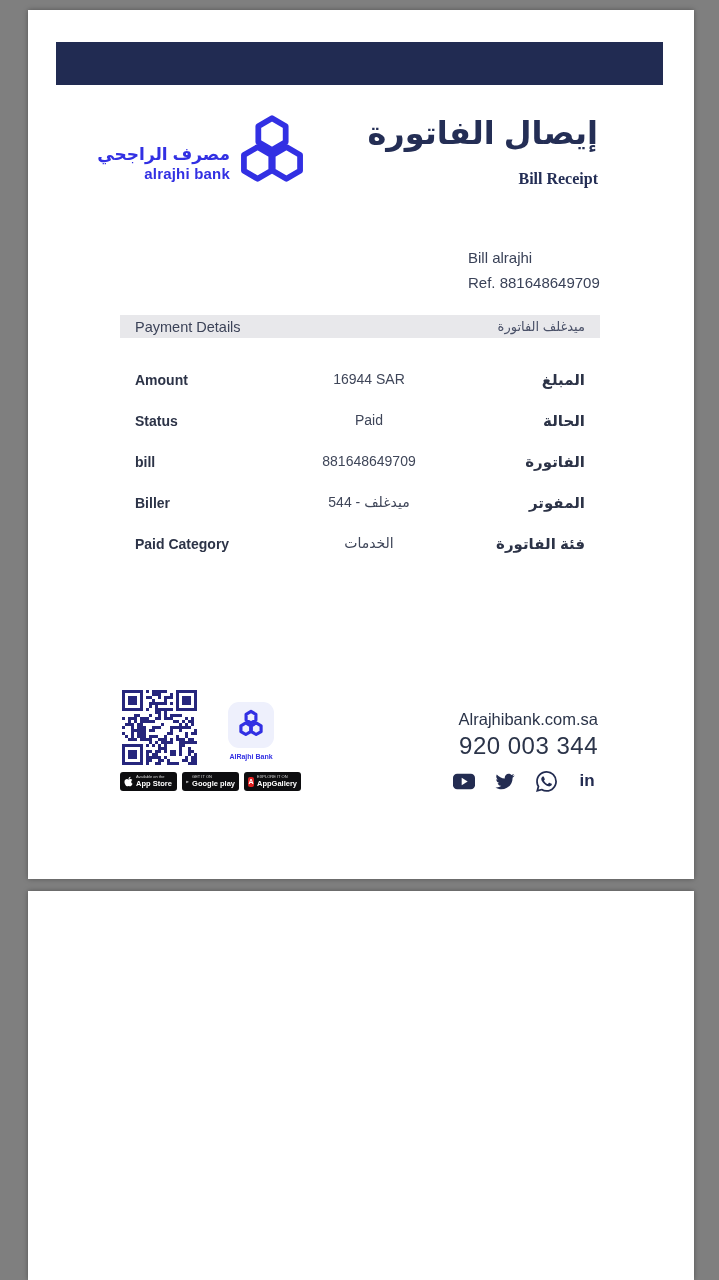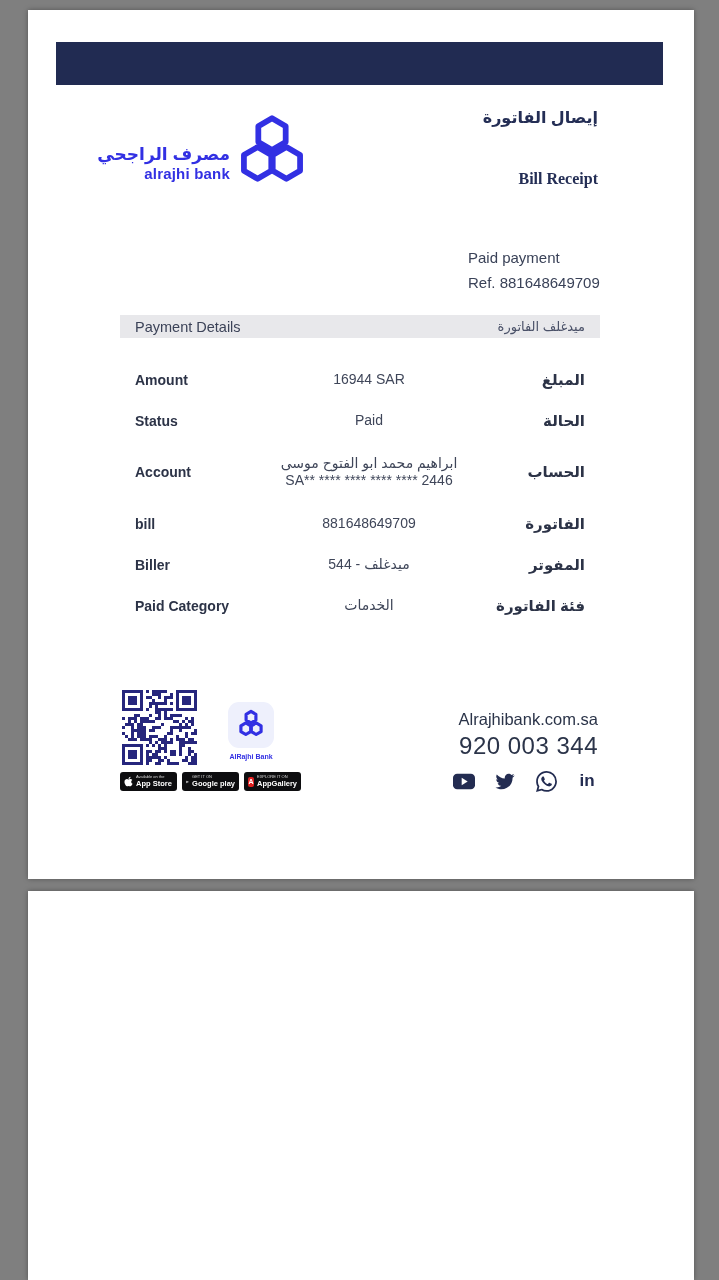--- a/index.html
+++ b/index.html
@@ -16,21 +16,21 @@
 
   .banner{position:absolute;left:28px;top:32px;width:607px;height:43px;background:#212b52;}
 
   
   .logo-group{position:absolute;left:60px;top:100px;display:flex;align-items:center;}
   .logo-text{width:142px;text-align:right;color:#3230e3;line-height:1.25;margin-top:14px;}
   .logo-text .ar{font-size:17px;font-weight:700;}
   .logo-text .en{font-size:15px;font-weight:600;letter-spacing:.2px;}
   .logo-emblem{margin-left:6px;}
 
-  .title-ar{position:absolute;right:96px;top:98px;font-size:16px;font-weight:600;color:#242e55;direction:rtl;margin-left:40px;}
+  .title-ar{position:absolute;right:96px;top:104px;font-size:32px;font-weight:600;color:#242e55;direction:rtl;margin-left:40px;}
   .title-en{position:absolute;right:96px;top:160px;font-size:16px;font-weight:700;color:#242e55;font-family:Liberation Serif, serif;}
 
   .payinfo{position:absolute;left:440px;top:235px;font-size:15px;color:#3a4258;line-height:25px;}
 
   .details-header{position:absolute;left:92px;top:305px;width:480px;height:23px;background:#e8e8eb;
     display:flex;align-items:center;justify-content:space-between;box-sizing:border-box;padding:0 15px;}
   .details-header .en{font-size:14.5px;color:#3c4358;}
   .details-header .ar{font-size:13px;color:#4a5168;direction:rtl;}
 
   .rows{position:absolute;left:92px;top:349px;width:480px;box-sizing:border-box;padding:0 15px 0 15px;}
@@ -84,47 +84,39 @@
             <polygon points="70,48 89,59 89,81 70,92 51,81 51,59"></polygon>
           </g>
         </svg>
       </div>
     </div>
 
     <div class="title-ar">إيصال الفاتورة</div>
     <div class="title-en">Bill Receipt</div>
 
     <div class="payinfo">
-      <div>Paid payment</div>
+      <div>Bill alrajhi</div>
       <div>Ref. 881648649709</div>
     </div>
 
     <div class="details-header">
       <span class="en">Payment Details</span>
       <span class="ar">ميدغلف الفاتورة</span>
     </div>
 
     <div class="rows">
       <div class="row">
         <span class="l">Amount</span>
         <span class="v">16944 SAR</span>
         <span class="r">المبلغ</span>
       </div>
       <div class="row">
         <span class="l">Status</span>
         <span class="v">Paid</span>
         <span class="r">الحالة</span>
-      </div>
-      <div class="row tall">
-        <span class="l">Account</span>
-        <span class="v">
-          <span>ابراهيم محمد ابو الفتوح موسى</span><br>
-          <span>SA** **** **** **** **** 2446</span>
-        </span>
-        <span class="r">الحساب</span>
       </div>
       <div class="row">
         <span class="l">bill</span>
         <span class="v">881648649709</span>
         <span class="r">الفاتورة</span>
       </div>
       <div class="row">
         <span class="l">Biller</span>
         <span class="v">ميدغلف - 544</span>
         <span class="r">المفوتر</span>

